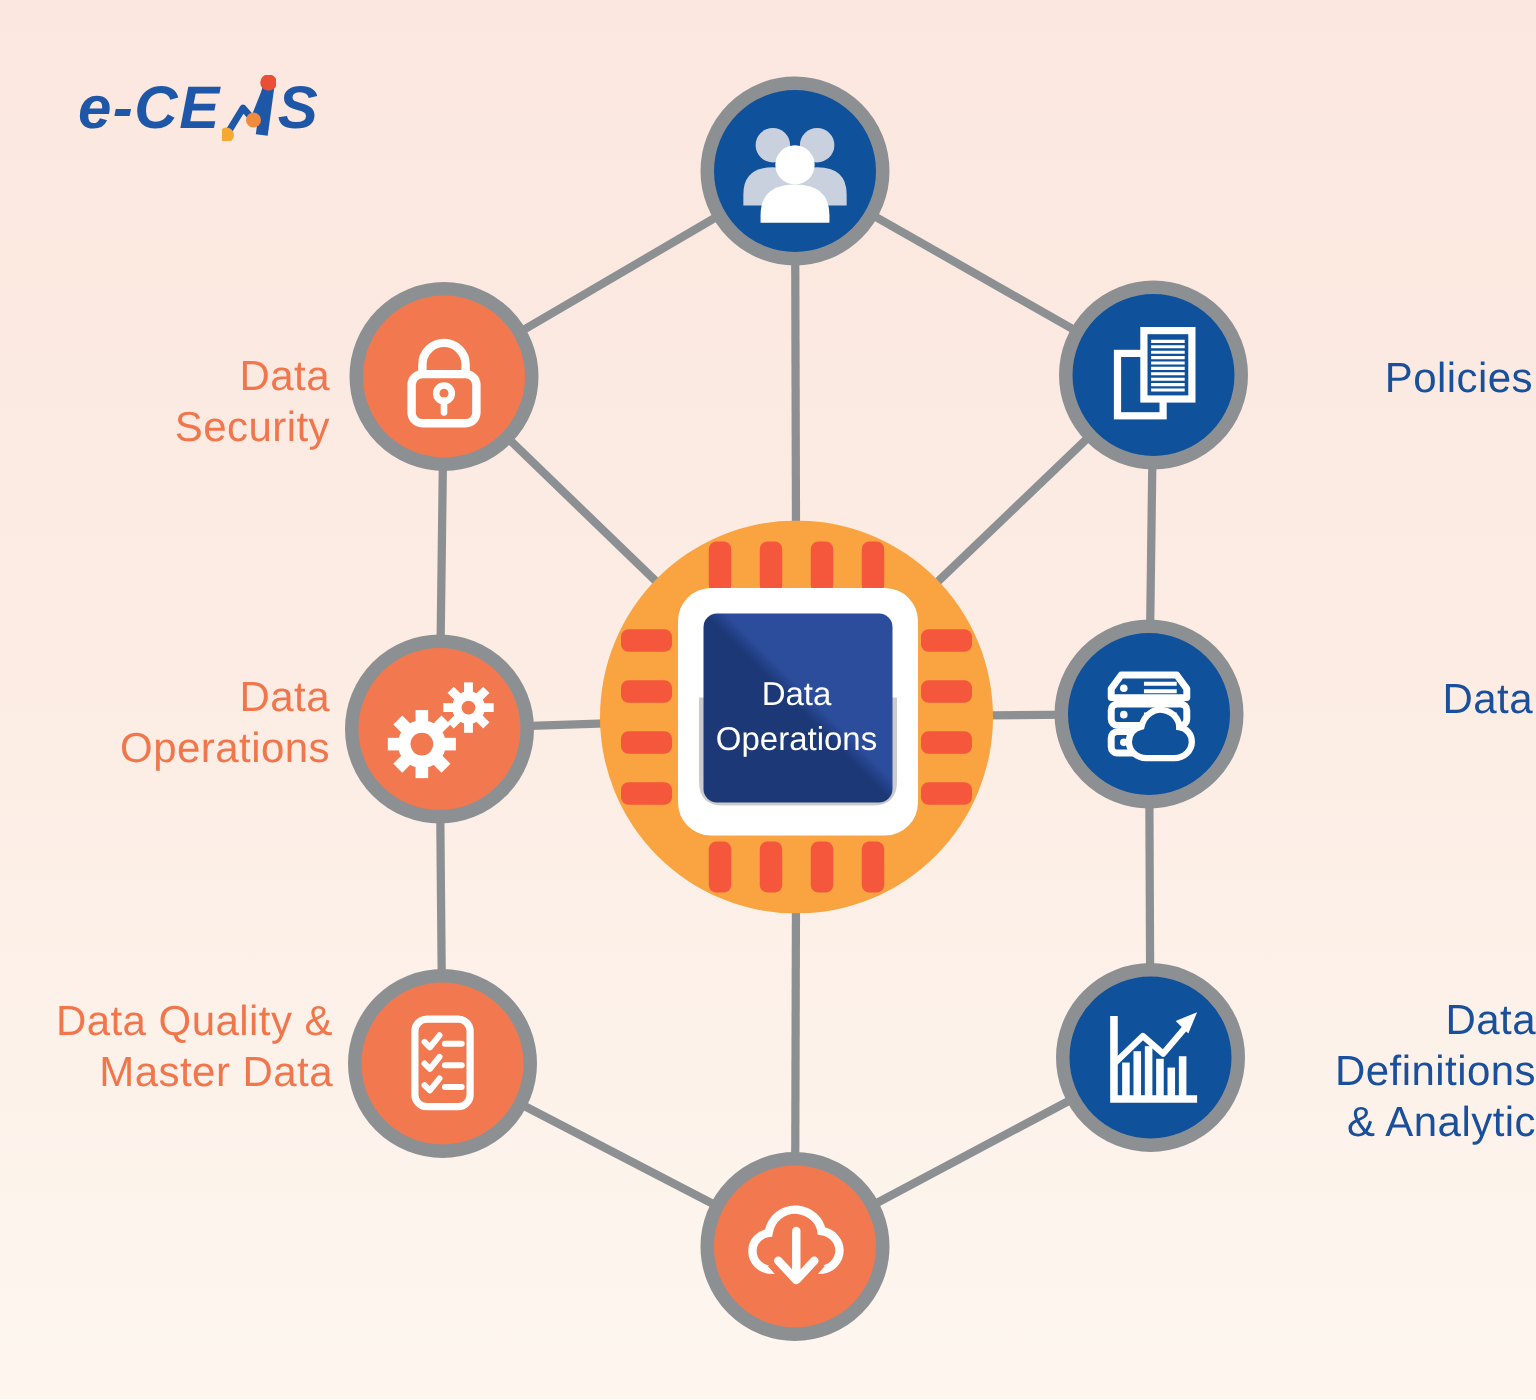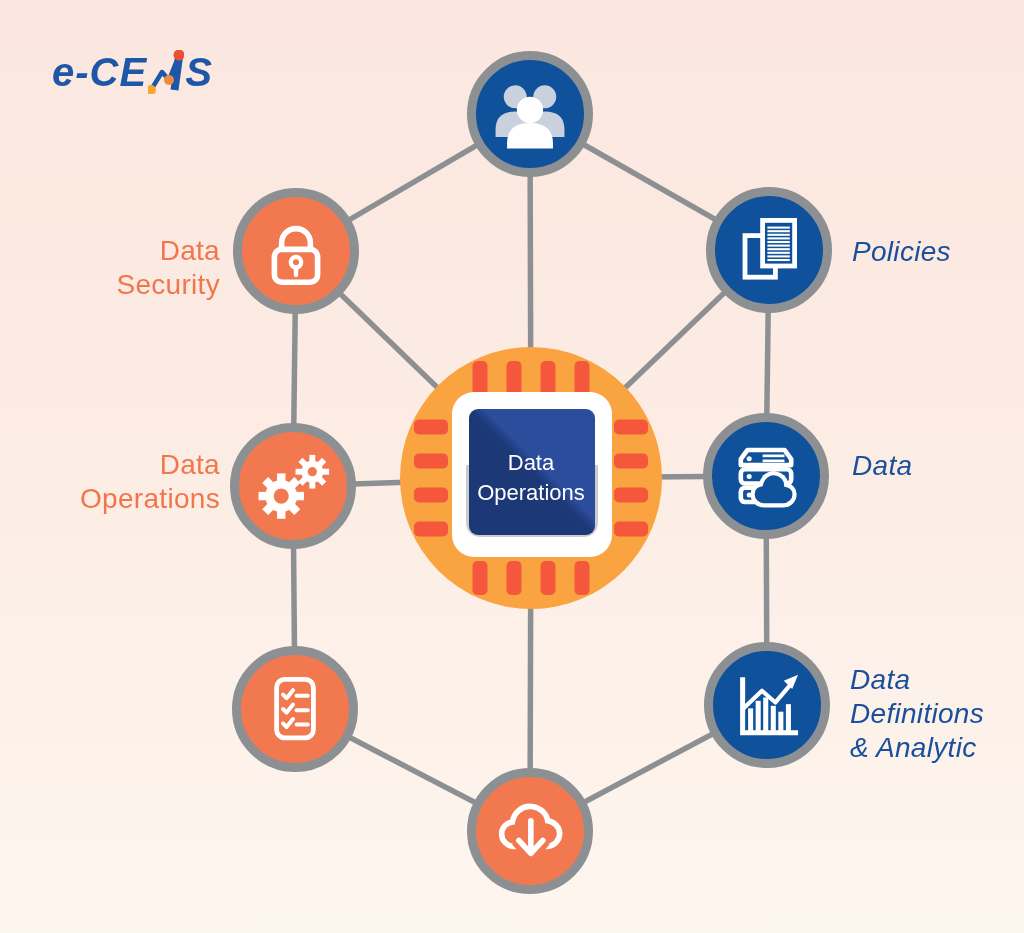--- a/index.html
+++ b/index.html
@@ -19,21 +19,21 @@
   .n-quality{left:232px;top:646px;}
   .n-analytics{left:704px;top:642px;}
   .n-cloud{left:467px;top:768px;}
   .hub{position:absolute;left:400px;top:347px;width:262px;height:262px;}
   .hub-label{position:absolute;left:400px;top:347px;width:262px;height:262px;
     display:flex;flex-direction:column;align-items:center;justify-content:center;
     color:#ffffff;font-size:22px;line-height:30px;text-align:center;}
   .lbl{position:absolute;font-size:28px;line-height:34px;letter-spacing:.3px;}
   .lbl span{display:block;}
   .lbl.orange{color:#f2764b;text-align:right;}
-  .lbl.blue{color:#1a4f9c;text-align:left;font-style:italic;}
+  .lbl.blue{color:#1a4f9c;text-align:right;}
   .lbl-security{left:20px;top:234px;width:200px;}
   .lbl-operations{left:20px;top:448px;width:200px;}
   .lbl-quality{left:14px;top:664px;width:208px;}
   .lbl-policies{left:852px;top:235px;width:170px;}
   .lbl-catalogs{left:852px;top:449px;width:170px;}
   .lbl-analytics{left:850px;top:663px;width:174px;}
   .logo{position:absolute;left:52px;top:50px;display:flex;
     color:#1e57a8;font-weight:700;font-style:italic;font-size:40px;letter-spacing:1px;}
   .logo svg{margin:0 1px -2px 1px;}
 </style>
@@ -232,20 +232,24 @@
   </div>
 
   <div class="lbl orange lbl-security">
     <span>Data</span>
     <span>Security</span>
   </div>
   <div class="lbl orange lbl-operations">
     <span>Data</span>
     <span>Operations</span>
   </div>
+  <div class="lbl orange lbl-quality">
+    <span>Data Quality &amp;</span>
+    <span>Master Data</span>
+  </div>
   <div class="lbl blue lbl-policies">
     <span>Policies</span>
   </div>
   <div class="lbl blue lbl-catalogs">
     <span>Data</span>
   </div>
   <div class="lbl blue lbl-analytics">
     <span>Data</span>
     <span>Definitions</span>
     <span>&amp; Analytic</span>

